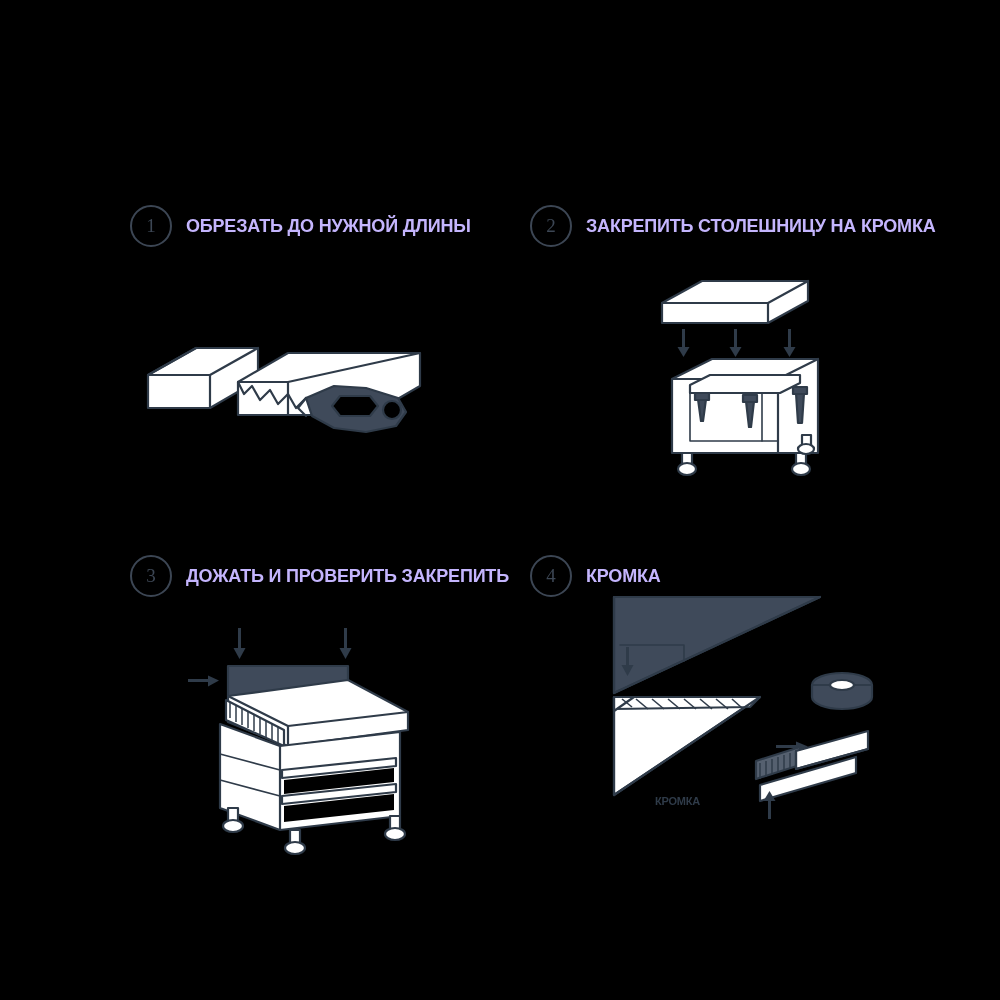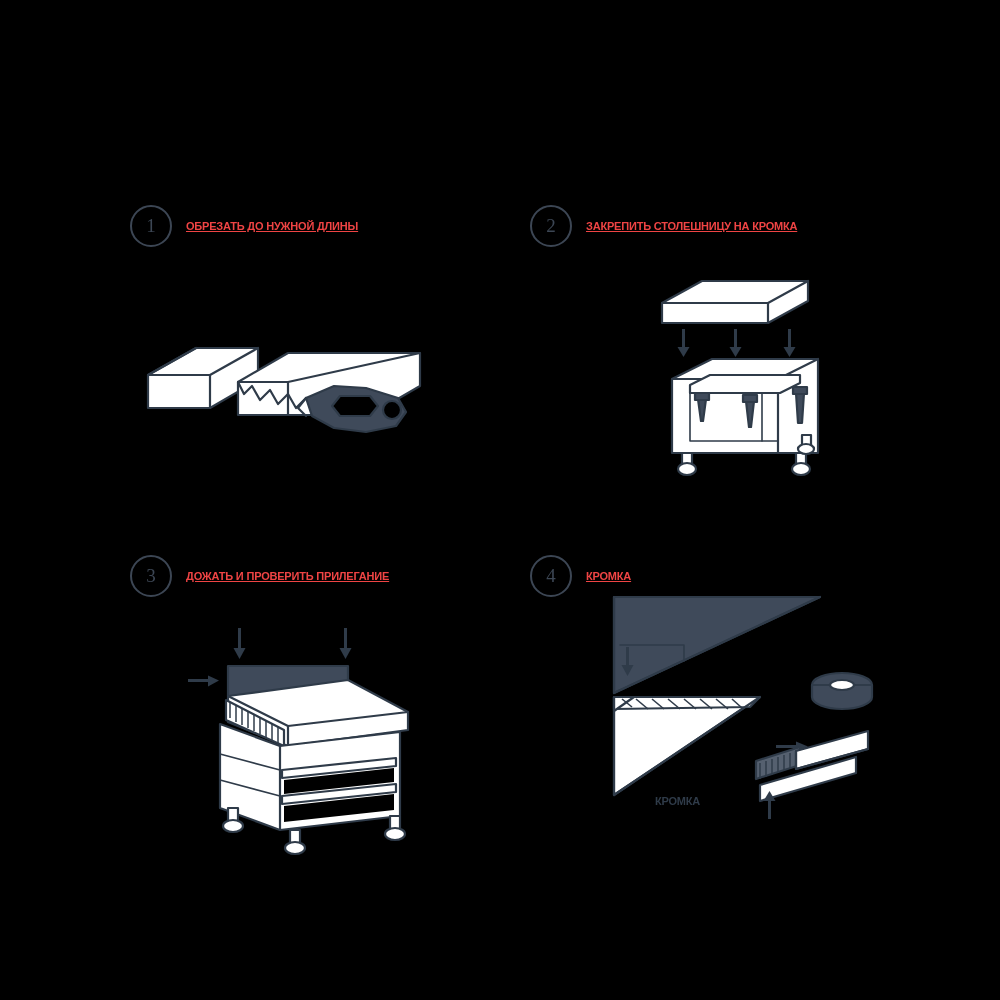--- a/index.html
+++ b/index.html
@@ -35,26 +35,25 @@
     border-radius: 50%;
     display: flex;
     align-items: center;
     justify-content: center;
     color: #3c4654;
     font-size: 19px;
     font-family: "Liberation Serif", serif;
     flex: 0 0 auto;
   }
   .step-title {
-    color: #ef4444;
-    font-size: 11px;
+    color: #c4b5fd;
+    font-size: 18px;
     font-weight: bold;
     letter-spacing: -0.2px;
     white-space: nowrap;
-    text-decoration: underline;
   }
   .caption {
     position: absolute;
     color: #2f3b49;
     font-size: 11px;
     font-weight: bold;
     letter-spacing: -0.2px;
     white-space: nowrap;
   }
   svg {
@@ -159,21 +158,21 @@
       </g>
       <g>
         <rect class="fill-white" x="152" y="160" width="9" height="12"></rect>
         <ellipse class="fill-white" cx="156" cy="174" rx="8" ry="5"></ellipse>
       </g>
     </svg>
   </div>
 
   <div class="step-head" style="left:130px; top:555px;">
     <div class="step-circle">3</div>
-    <div class="step-title">ДОЖАТЬ И ПРОВЕРИТЬ ПРИЛЕГАНИЕ</div>
+    <div class="step-title">ДОЖАТЬ И ПРОВЕРИТЬ ЗАКРЕПИТЬ</div>
   </div>
 
   <div class="panel" style="left:180px; top:620px;">
     <svg width="260" height="260" viewBox="0 0 260 260">
 
       <g class="arrow">
         <rect x="58" y="8" width="3" height="22"></rect>
         <polygon points="53.5,28 65.5,28 59.5,39"></polygon>
       </g>
       <g class="arrow">

